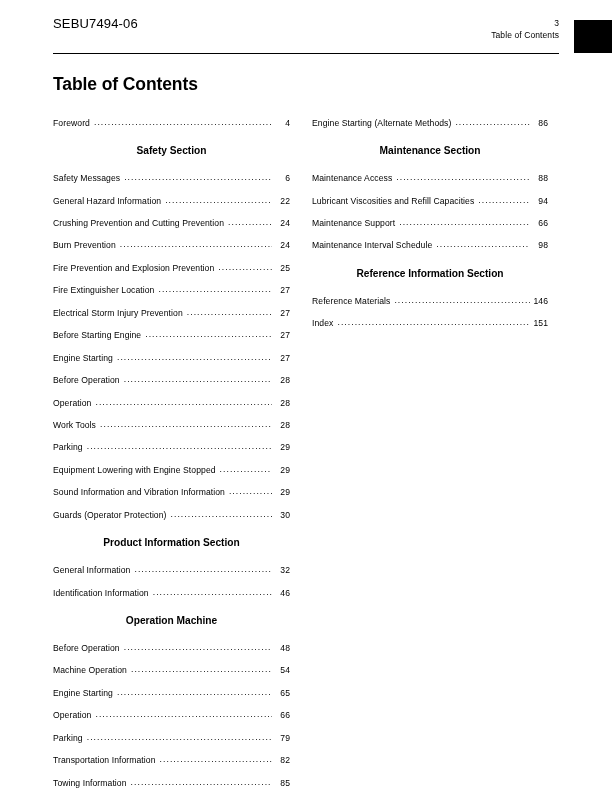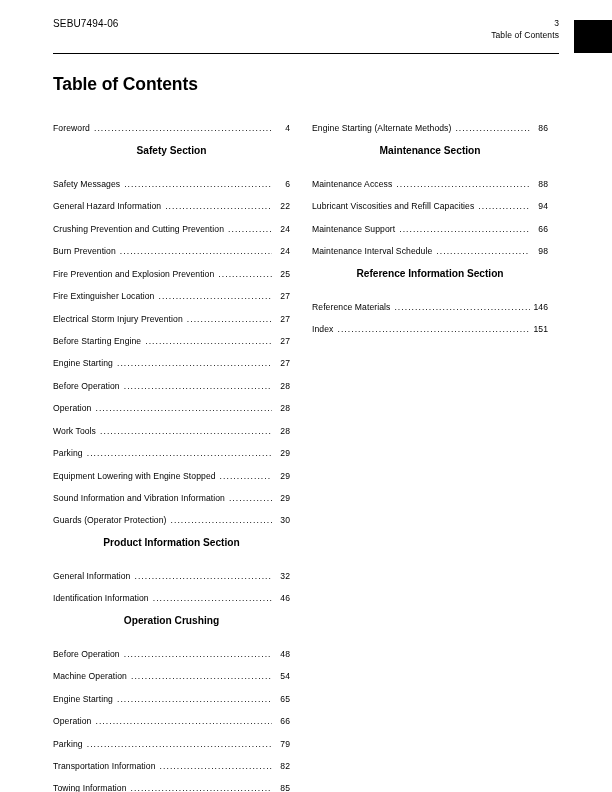--- a/index.html
+++ b/index.html
@@ -29,21 +29,21 @@
     position: absolute;
     left: 53px;
     top: 18px;
     width: 506px;
     height: 30px;
   }
   .header-left {
     position: absolute;
     left: 0;
     top: 0;
-    font-size: 10px;
+    font-size: 13px;
     letter-spacing: 0.15px;
     line-height: 11px;
     white-space: nowrap;
   }
   .header-right {
     position: absolute;
     right: 0;
     top: 0;
     text-align: right;
     font-size: 8.5px;
@@ -90,21 +90,21 @@
   .col {
     position: absolute;
     top: 112px;
   }
   .col-left  { left: 53px;  width: 237px; }
   .col-right { left: 312px; width: 236px; }
 
   
   .toc-entry {
     display: flex;
-    align-items: flex-end;
+    align-items: center;
     font-size: 8.6px;
     line-height: 11px;
     height: 22.45px;
     white-space: nowrap;
   }
   .toc-entry .label {
     flex: 0 0 auto;
     letter-spacing: 0.08px;
   }
   .toc-entry .leader {
@@ -252,21 +252,21 @@
       <div class="toc-entry">
         <span class="label">General Information</span>
         <span class="leader"></span>
         <span class="pagenum">32</span>
       </div>
       <div class="toc-entry">
         <span class="label">Identification Information</span>
         <span class="leader"></span>
         <span class="pagenum">46</span>
       </div>
-      <div class="toc-section">Operation Crushing</div>
+      <div class="toc-section">Operation Machine</div>
       <div class="toc-entry">
         <span class="label">Before Operation</span>
         <span class="leader"></span>
         <span class="pagenum">48</span>
       </div>
       <div class="toc-entry">
         <span class="label">Machine Operation</span>
         <span class="leader"></span>
         <span class="pagenum">54</span>
       </div>

